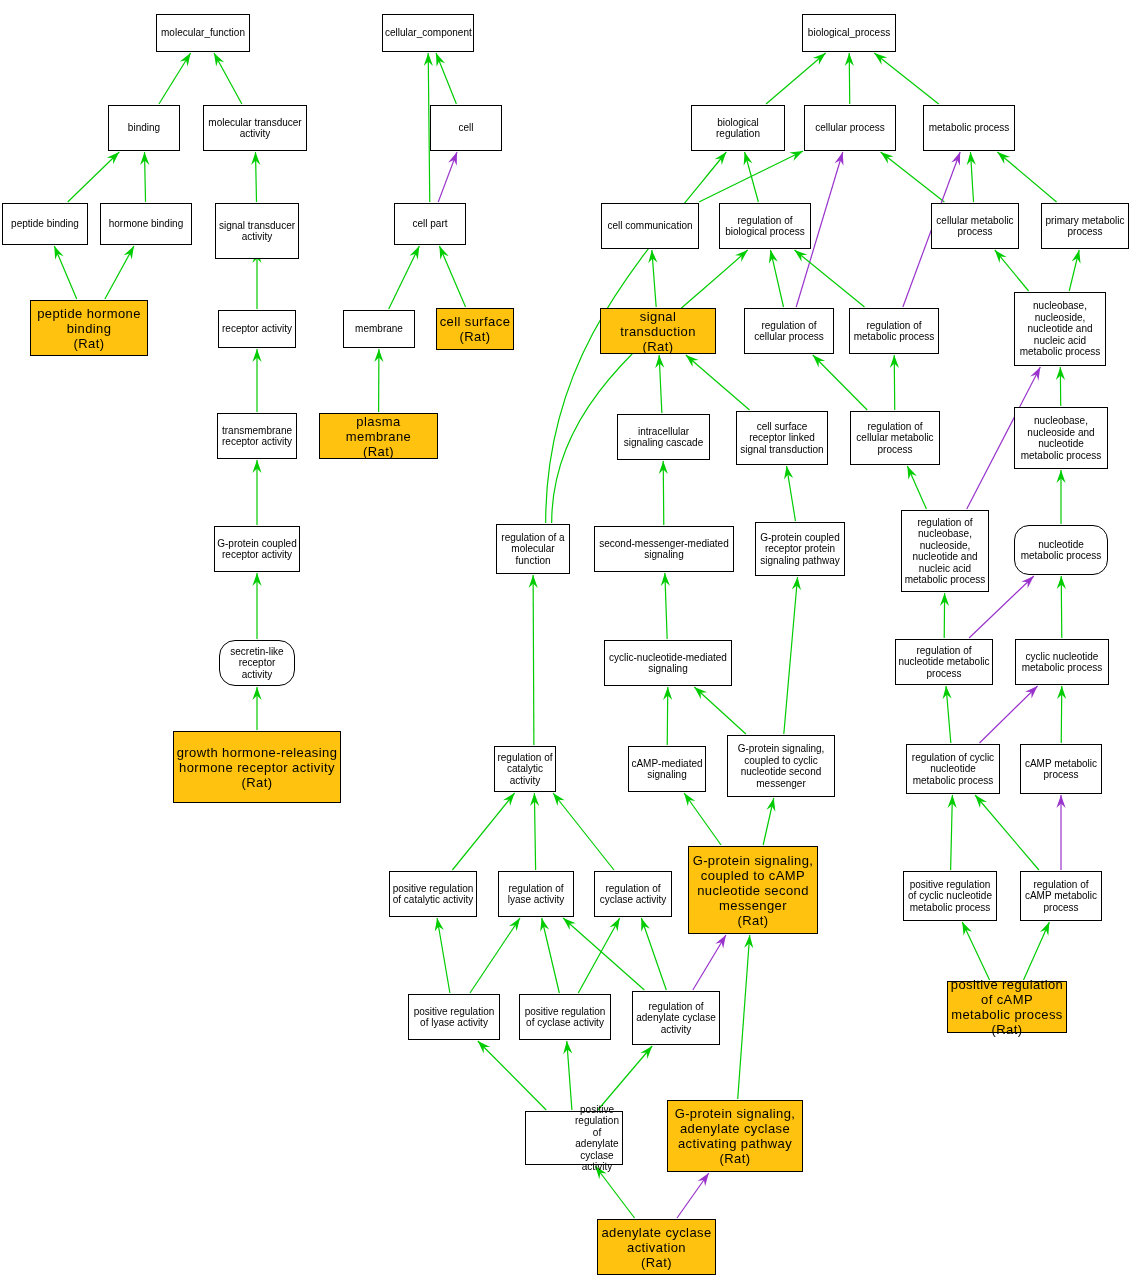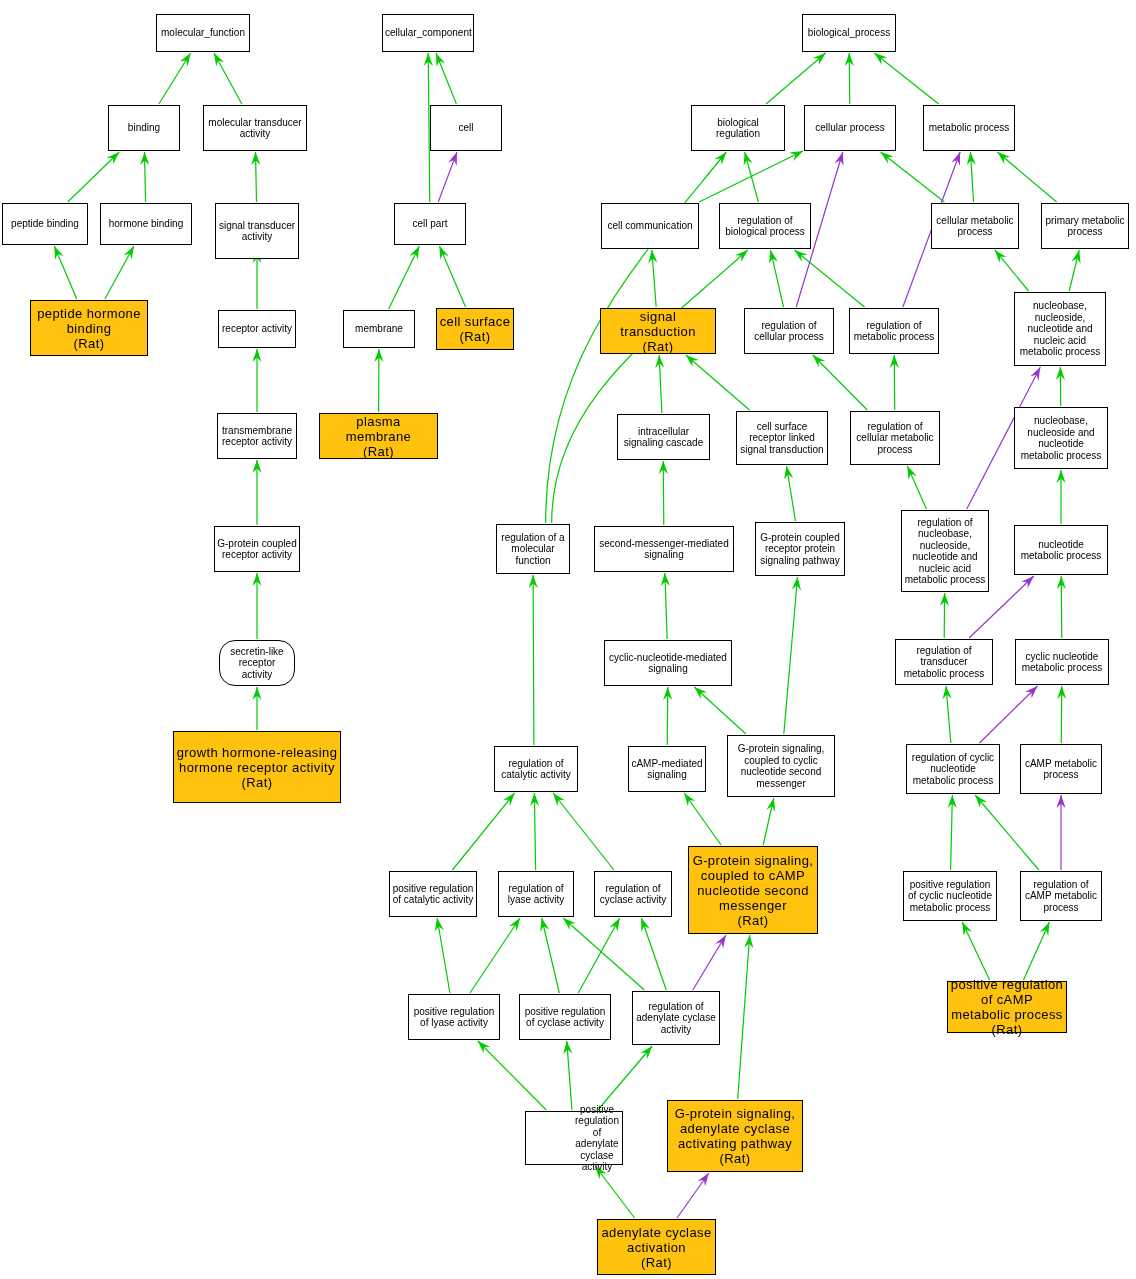--- a/index.html
+++ b/index.html
@@ -441,36 +441,36 @@
       </div>
       <div class="node term" style="left: 594px; top: 526px; width: 140px; height: 46px;">
         <span class="lbl">second-messenger-mediated signaling</span>
       </div>
       <div class="node term" style="left: 755px; top: 522px; width: 90px; height: 54px;">
         <span class="lbl">G-protein coupled receptor protein signaling pathway</span>
       </div>
       <div class="node term" style="left: 901px; top: 510px; width: 88px; height: 82px;">
         <span class="lbl">regulation of nucleobase, nucleoside, nucleotide and nucleic acid metabolic process</span>
       </div>
-      <div class="node term" style="left: 1014px; top: 525px; width: 94px; height: 50px;">
+      <div class="node term" style="left: 1014px; top: 525px; width: 94px; height: 50px; border-radius: 15px;">
         <span class="lbl">nucleotide metabolic process</span>
       </div>
       <div class="node term" style="left: 496px; top: 524px; width: 74px; height: 50px;">
         <span class="lbl">regulation of a molecular function</span>
       </div>
       <div class="node term" style="left: 604px; top: 640px; width: 128px; height: 46px;">
         <span class="lbl">cyclic-nucleotide-mediated signaling</span>
       </div>
       <div class="node term" style="left: 895px; top: 639px; width: 98px; height: 46px;">
-        <span class="lbl">regulation of transducer metabolic process</span>
+        <span class="lbl">regulation of nucleotide metabolic process</span>
       </div>
       <div class="node term" style="left: 1015px; top: 639px; width: 94px; height: 46px;">
         <span class="lbl">cyclic nucleotide metabolic process</span>
       </div>
-      <div class="node term" style="left: 494px; top: 746px; width: 84px; height: 46px;">
+      <div class="node term" style="left: 494px; top: 746px; width: 62px; height: 46px;">
         <span class="lbl">regulation of catalytic activity</span>
       </div>
       <div class="node term" style="left: 628px; top: 746px; width: 78px; height: 46px;">
         <span class="lbl">cAMP-mediated signaling</span>
       </div>
       <div class="node term" style="left: 727px; top: 735px; width: 108px; height: 62px;">
         <span class="lbl">G-protein signaling, coupled to cyclic nucleotide second messenger</span>
       </div>
       <div class="node term" style="left: 906px; top: 744px; width: 94px; height: 50px;">
         <span class="lbl">regulation of cyclic nucleotide metabolic process</span>

